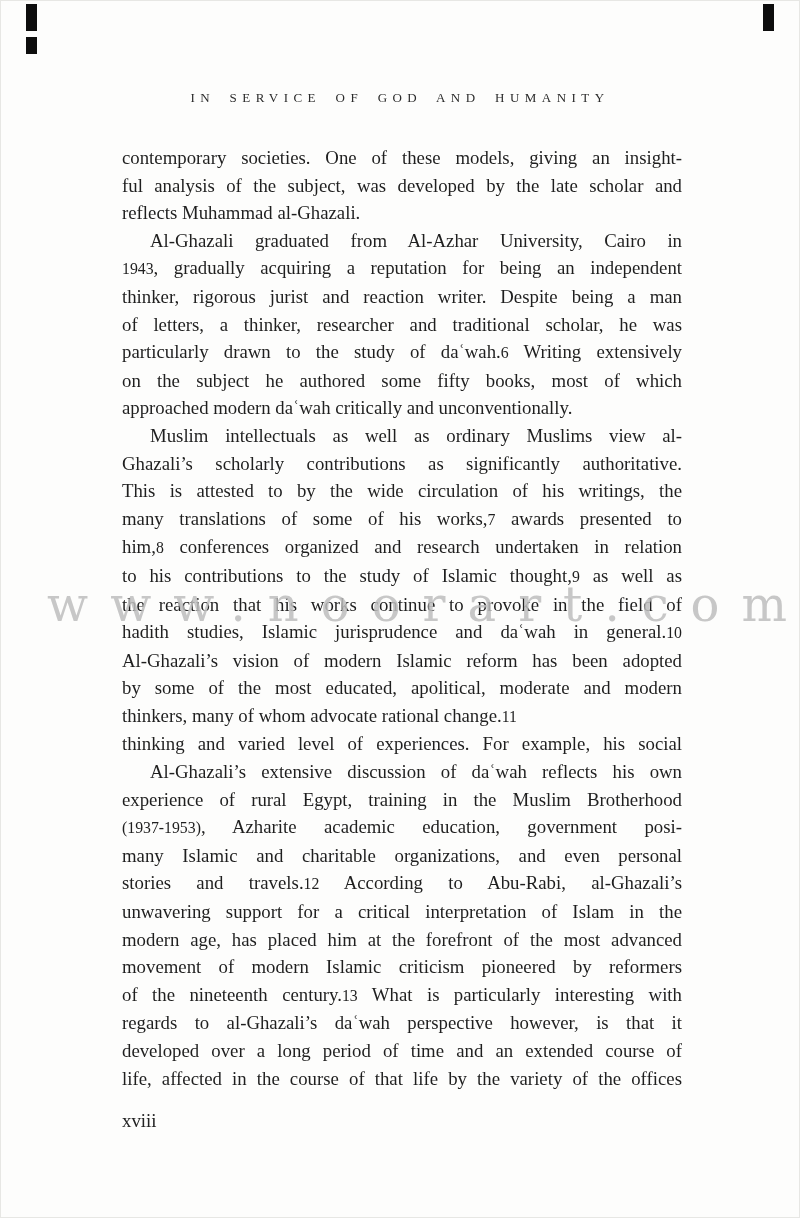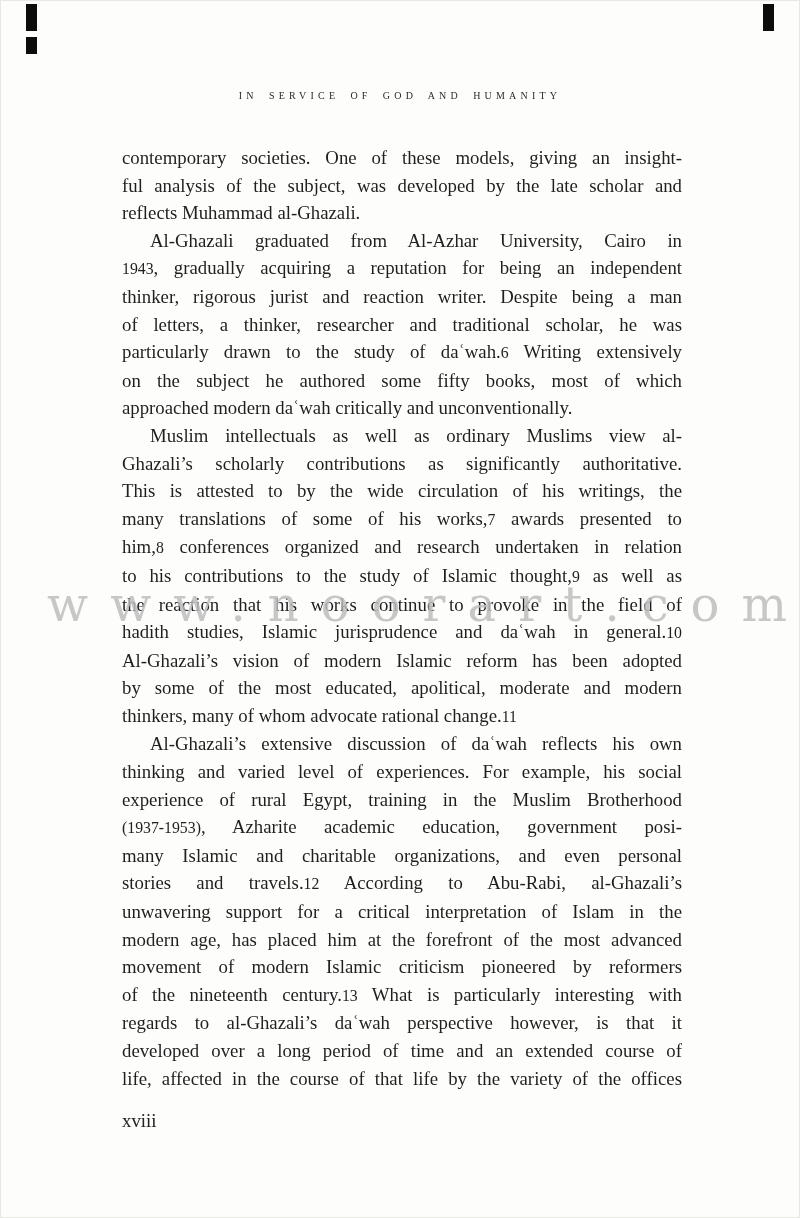--- a/index.html
+++ b/index.html
@@ -12,21 +12,21 @@
     font-family:"Liberation Serif","DejaVu Serif",serif;
     color:#1f1f1f;
   }
   .scan-mark{position:absolute;background:#0d0d0d;}
   .mark-tl1{left:26px;top:4px;width:11px;height:27px;}
   .mark-tl2{left:26px;top:37px;width:11px;height:17px;}
   .mark-tr1{left:763px;top:4px;width:11px;height:27px;}
   .running-header{
     position:absolute;top:90px;left:0;width:100%;
     text-align:center;
-    font-size:10px;
+    font-size:13px;
     letter-spacing:0.42em;
     word-spacing:0.45em;
     color:#2b2b2b;
   }
   .text-block{
     position:absolute;
     left:122px;top:144px;width:560px;
     font-size:18.8px;
     line-height:27.6px;
   }
@@ -82,22 +82,22 @@
       <div class="line j"><span>Ghazali’s scholarly contributions as significantly authoritative.</span></div>
       <div class="line j"><span>This is attested to by the wide circulation of his writings, the</span></div>
       <div class="line j"><span>many translations of some of his works,</span><span class="os">7</span><span> awards presented to</span></div>
       <div class="line j"><span>him,</span><span class="os">8</span><span> conferences organized and research undertaken in relation</span></div>
       <div class="line j"><span>to his contributions to the study of Islamic thought,</span><span class="os">9</span><span> as well as</span></div>
       <div class="line j"><span>the reaction that his works continue to provoke in the field of</span></div>
       <div class="line j"><span>hadith studies, Islamic jurisprudence and </span><span class="it">daʿwah</span><span> in general.</span><span class="os">10</span></div>
       <div class="line j"><span>Al-Ghazali’s vision of modern Islamic reform has been adopted</span></div>
       <div class="line j"><span>by some of the most educated, apolitical, moderate and modern</span></div>
       <div class="line"><span>thinkers, many of whom advocate rational change.</span><span class="os">11</span></div>
+      <div class="line j"><span>thinking and varied level of experiences. For example, his social</span></div>
       <div class="line j ind"><span>Al-Ghazali’s extensive discussion of </span><span class="it">daʿwah</span><span> reflects his own</span></div>
-      <div class="line j"><span>thinking and varied level of experiences. For example, his social</span></div>
       <div class="line j"><span>experience of rural Egypt, training in the Muslim Brotherhood</span></div>
       <div class="line j"><span class="os">(1937-1953)</span><span>, Azharite academic education, government posi-</span></div>
       <div class="line j"><span>many Islamic and charitable organizations, and even personal</span></div>
       <div class="line j"><span>stories and travels.</span><span class="os">12</span><span> According to Abu-Rabi, al-Ghazali’s</span></div>
       <div class="line j"><span>unwavering support for a critical interpretation of Islam in the</span></div>
       <div class="line j"><span>modern age, has placed him at the forefront of the most advanced</span></div>
       <div class="line j"><span>movement of modern Islamic criticism pioneered by reformers</span></div>
       <div class="line j"><span>of the nineteenth century.</span><span class="os">13</span><span> What is particularly interesting with</span></div>
       <div class="line j"><span>regards to al-Ghazali’s </span><span class="it">daʿwah</span><span> perspective however, is that it</span></div>
       <div class="line j"><span>developed over a long period of time and an extended course of</span></div>

